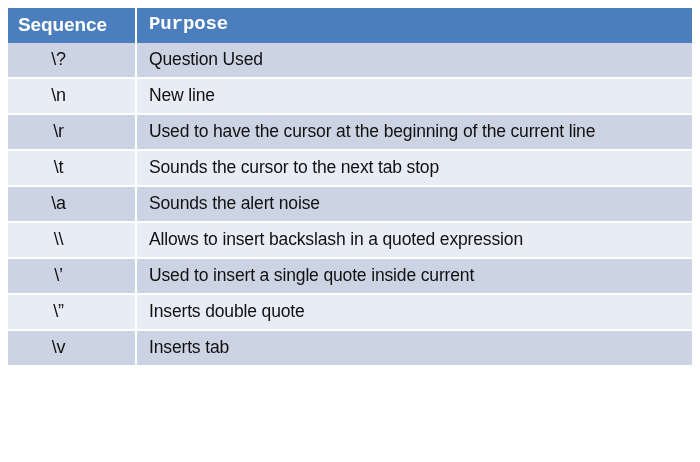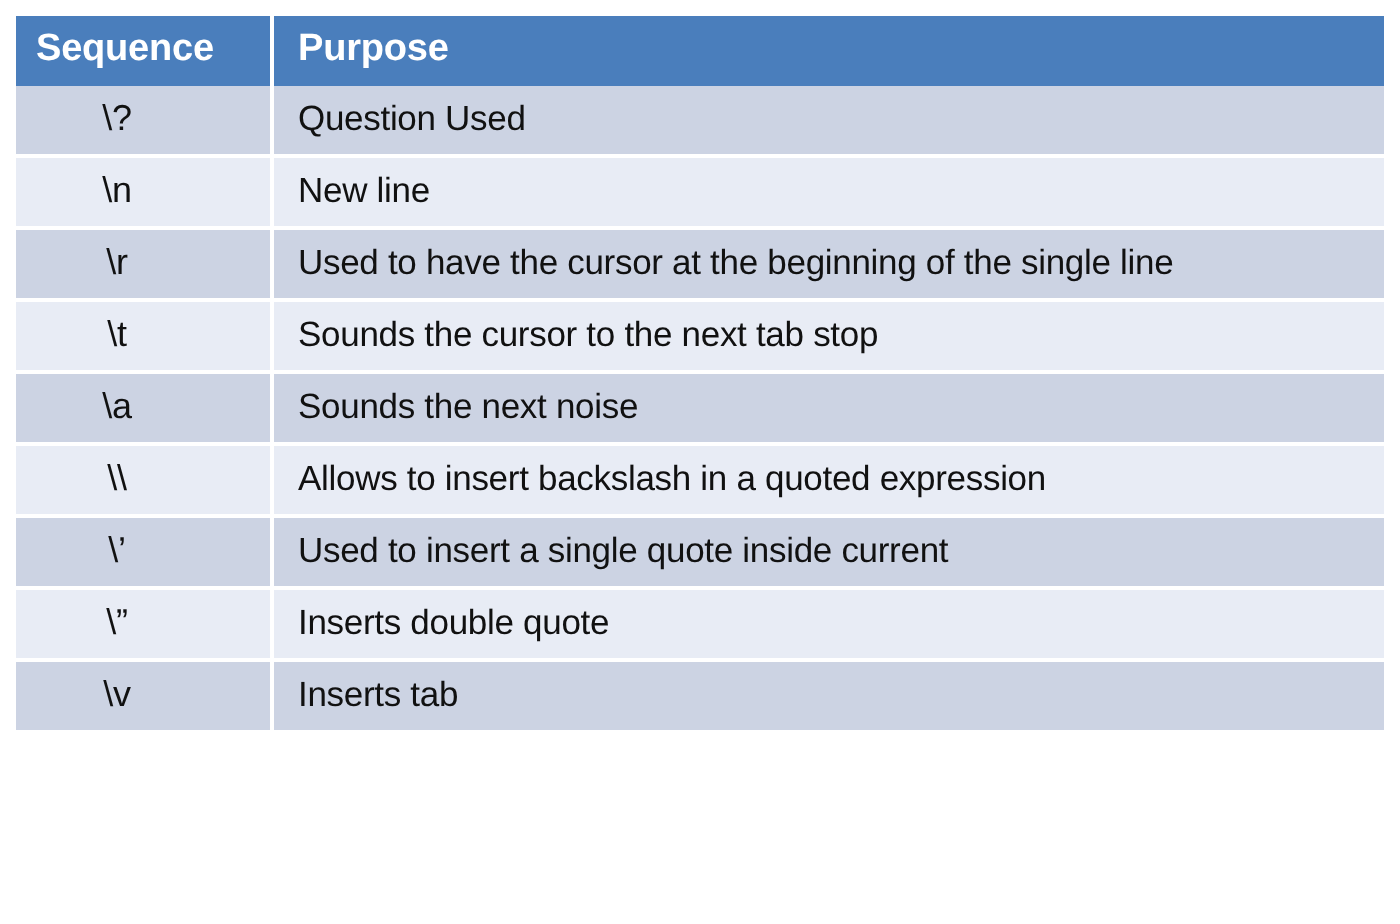--- a/index.html
+++ b/index.html
@@ -38,20 +38,21 @@
     font-size: 19px;
     text-align: left;
     padding: 6px 0 7px 10px;
     border-right: 2px solid #ffffff;
     line-height: 1.15;
     letter-spacing: -0.1px;
   }
   thead th.th-purpose {
     border-right: none;
     padding-left: 12px;
+    font-family: Liberation Mono, monospace;
   }
 
   tbody td {
     font-size: 17.5px;
     color: #111111;
     line-height: 1.28;
     border-right: 2px solid #ffffff;
     border-bottom: 2px solid #ffffff;
     vertical-align: middle;
     letter-spacing: -0.15px;
@@ -90,29 +91,29 @@
         <tr class="row-dark">
           <td class="cell-seq">\?</td>
           <td class="cell-purpose">Question Used</td>
         </tr>
         <tr class="row-light">
           <td class="cell-seq">\n</td>
           <td class="cell-purpose">New line</td>
         </tr>
         <tr class="row-dark">
           <td class="cell-seq">\r</td>
-          <td class="cell-purpose">Used to have the cursor at the beginning of the single line</td>
+          <td class="cell-purpose">Used to have the cursor at the beginning of the current line</td>
         </tr>
         <tr class="row-light">
           <td class="cell-seq">\t</td>
           <td class="cell-purpose">Sounds the cursor to the next tab stop</td>
         </tr>
         <tr class="row-dark">
           <td class="cell-seq">\a</td>
-          <td class="cell-purpose">Sounds the next noise</td>
+          <td class="cell-purpose">Sounds the alert noise</td>
         </tr>
         <tr class="row-light">
           <td class="cell-seq">\\</td>
           <td class="cell-purpose">Allows to insert backslash in a quoted expression</td>
         </tr>
         <tr class="row-dark">
           <td class="cell-seq">\’</td>
           <td class="cell-purpose">Used to insert a single quote inside current</td>
         </tr>
         <tr class="row-light">

